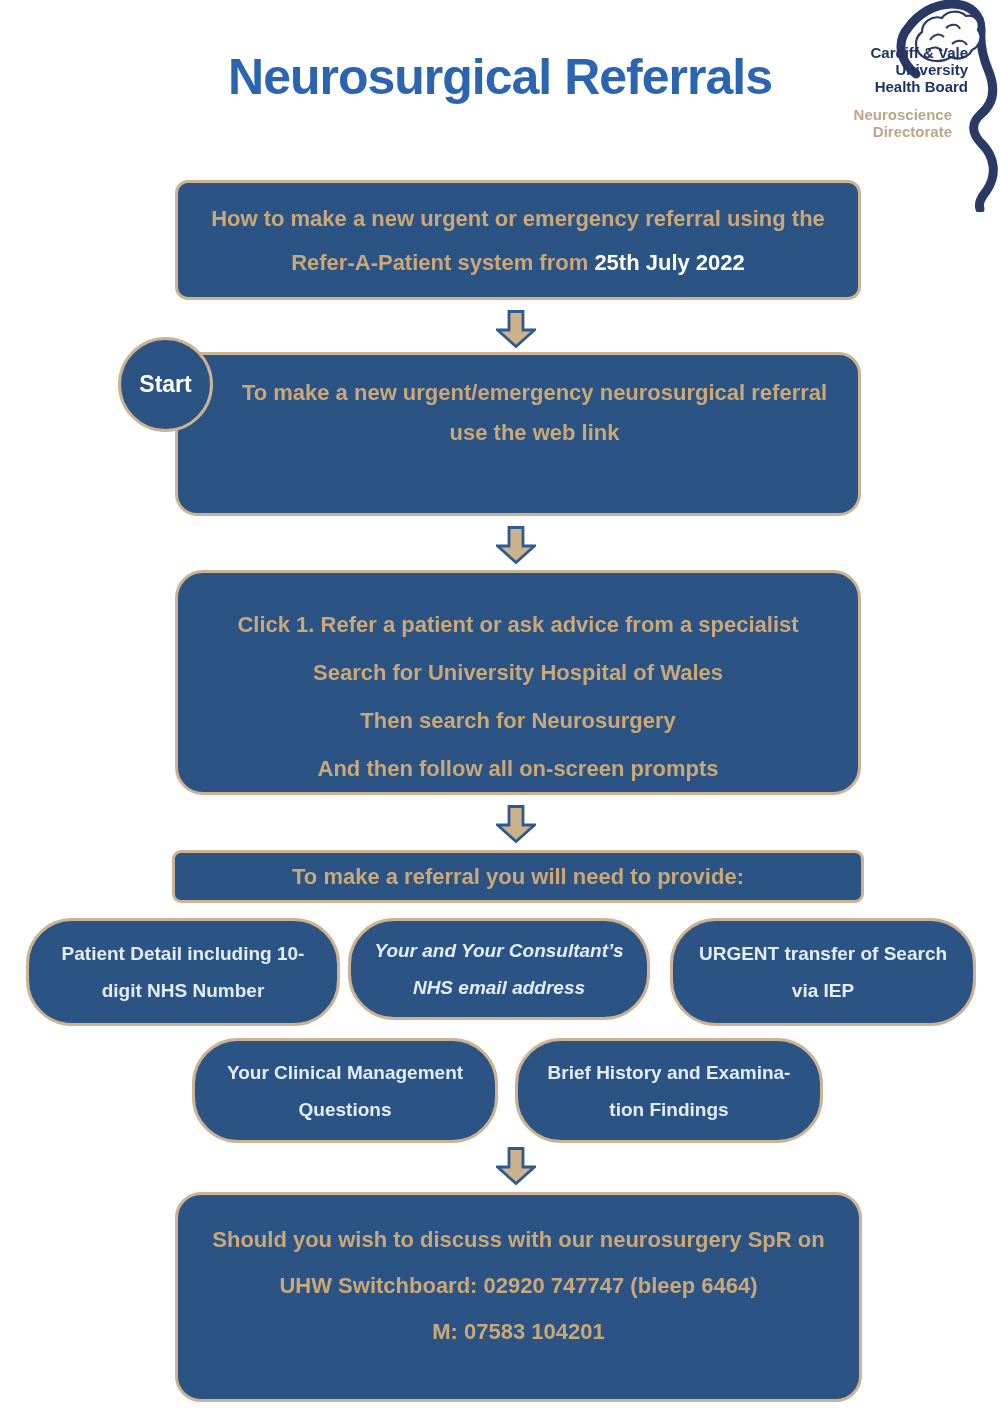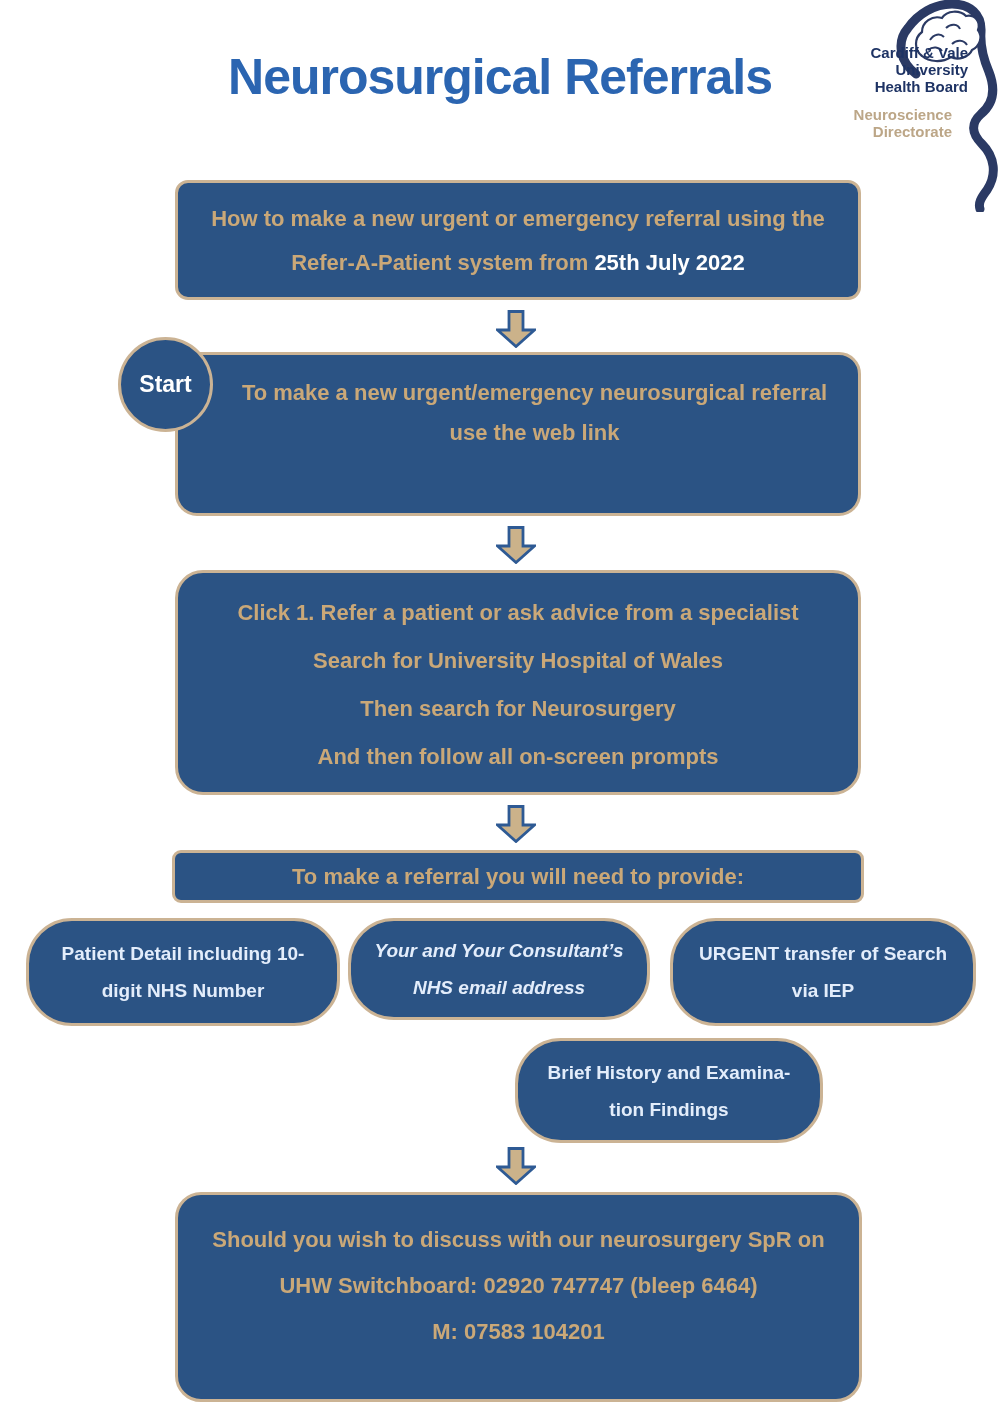--- a/index.html
+++ b/index.html
@@ -23,21 +23,21 @@
   .box .line{white-space:nowrap;}
   .white{color:#ffffff;}
 
   .box1{left:175px;top:180px;width:686px;height:120px;border-radius:13px;
         font-size:22px;line-height:44px;padding-top:14px;}
   .box2{left:175px;top:352px;width:686px;height:164px;border-radius:22px;
         font-size:22px;line-height:40px;padding:18px 15px 0 48px;}
   .weblink{display:block;margin-top:12px;font-size:26px;font-weight:bold;
            color:#ffffff;text-decoration:underline;cursor:pointer;}
   .box3{left:175px;top:570px;width:686px;height:225px;border-radius:28px;
-        font-size:22px;line-height:48px;padding-top:16px;}
+        font-size:22px;line-height:48px;padding-top:28px;}
   .box4{left:172px;top:850px;width:692px;height:53px;border-radius:9px;
         font-size:22px;display:flex;align-items:center;justify-content:center;}
   .box5{left:175px;top:1192px;width:687px;height:210px;border-radius:26px;
         font-size:22px;line-height:46px;padding-top:22px;}
 
   .start{position:absolute;left:118px;top:337px;width:95px;height:95px;
          border-radius:50%;background:#2b5384;border:3px solid #cbb394;
          box-sizing:border-box;display:flex;align-items:center;justify-content:center;
          color:#ffffff;font-size:23px;font-weight:bold;z-index:4;}
 
@@ -119,20 +119,24 @@
   </div>
   <div class="bubble" style="left:348px;top:918px;width:302px;height:102px;font-style:italic;">
     <div>Your and Your Consultant’s</div>
     <div>NHS email address</div>
   </div>
   <div class="bubble" style="left:670px;top:918px;width:306px;height:108px;">
     <div>URGENT transfer of Search</div>
     <div>via IEP</div>
   </div>
 
+  <div class="bubble" style="left:192px;top:1038px;width:306px;height:105px;">
+    <div>Your Clinical Management</div>
+    <div>Questions</div>
+  </div>
   <div class="bubble" style="left:515px;top:1038px;width:308px;height:105px;">
     <div>Brief History and Examina-</div>
     <div>tion Findings</div>
   </div>
 
   <svg class="arrow" style="left:496px;top:1147px" viewBox="0 0 40 38">
     <polygon points="13,1.5 27,1.5 27,20 38.5,20 20,36.5 1.5,20 13,20"></polygon>
   </svg>
 
   <div class="box box5">

